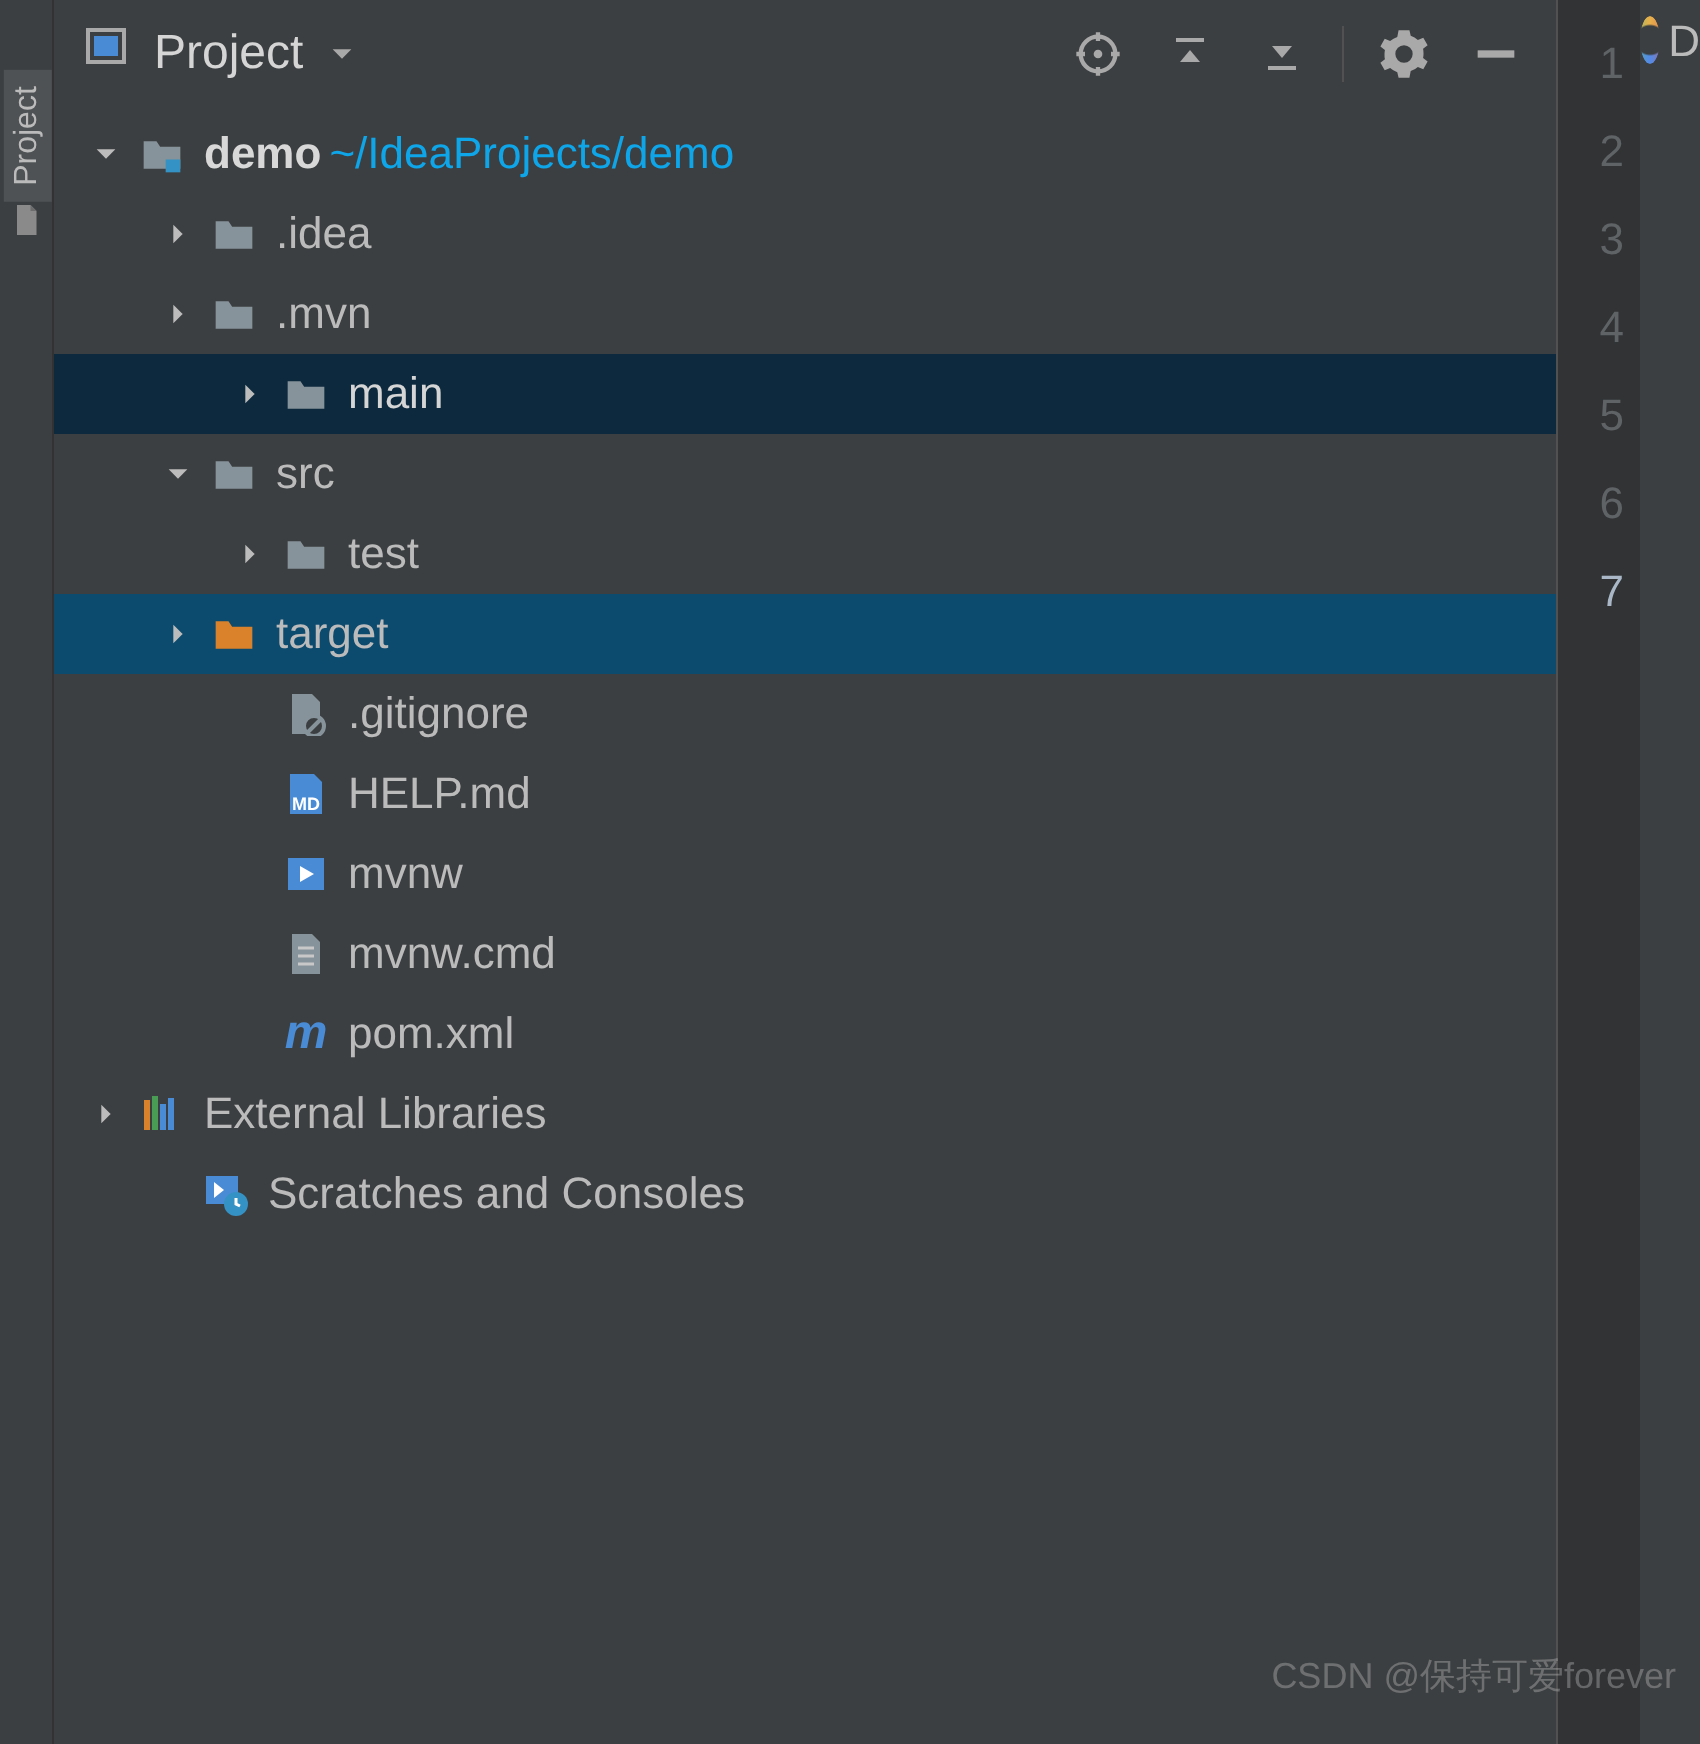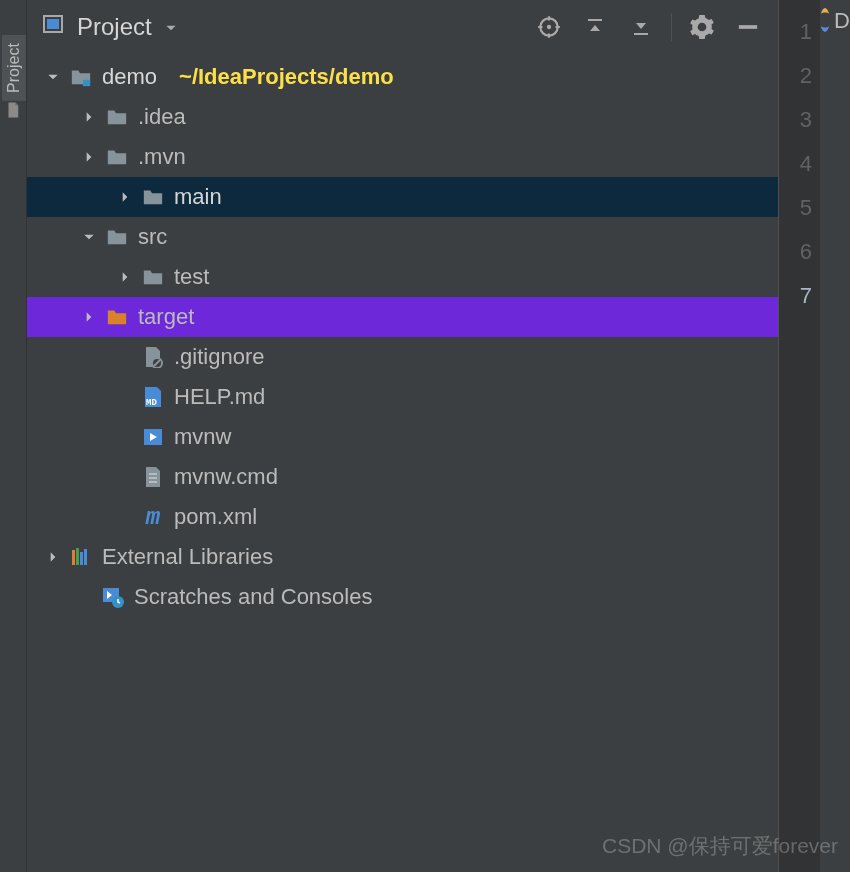--- a/index.html
+++ b/index.html
@@ -64,30 +64,30 @@
     .vsep { width: 1px; height: 28px; background: #515151; }
 
     .tree { flex: 1; overflow: auto; padding-top: 4px; }
     .row {
       height: 40px;
       display: flex;
       align-items: center;
       white-space: nowrap;
     }
     .row.selected-dark { background: #0d293e; color: #d5d5d5; }
-    .row.selected-brown { background: #6d28d9; }
+    .row.selected-brown { background: #0c4a6e; }
     .indent { display: inline-block; }
     .arrow {
       width: 26px; display: inline-flex; justify-content: center; color: #a2a2a2;
     }
     .arrow.none { visibility: hidden; }
-    .fileicon { width: 30px; display: inline-flex; justify-content: center; align-items: flex-start; font-family: Liberation Mono, monospace; }
+    .fileicon { width: 30px; display: inline-flex; justify-content: center; align-items: flex-start; }
     .name { margin-left: 6px; }
-    .dim { color: #fde047; margin-left: 22px; font-weight: bold; }
-    .bold { font-weight: 400; color: #d8d8d8; }
+    .dim { color: #0ea5e9; margin-left: 4px; }
+    .bold { font-weight: 700; color: #d8d8d8; }
 
     .gutter {
       flex: 1;
       background: #313335;
       padding: 10px 8px 0 0;
       text-align: right;
       font-size: 22px;
       color: #606366;
       line-height: 44px;
     }
@@ -103,22 +103,22 @@
       width: 24px; height: 24px;
       border-radius: 50%;
       background: conic-gradient(#e8b04b, #d55353, #538ae8, #57c37b, #e8b04b);
       mask: radial-gradient(circle, transparent 7px, black 8px);
       -webkit-mask: radial-gradient(circle, transparent 7px, black 8px);
       margin-right: 4px;
     }
     .right-strip span { white-space: nowrap; }
     .watermark {
       position: fixed;
-      bottom: 12px; right: 12px;
-      font-size: 21px;
+      bottom: 22px; right: 12px;
+      font-size: 18px;
       color: rgba(200,200,200,0.35);
       font-weight: 300;
     }
   </style>
 </head>
 <body>
 
 <div class="vertical-tab">
   <div class="label">Project</div>
   <div class="file-below">

